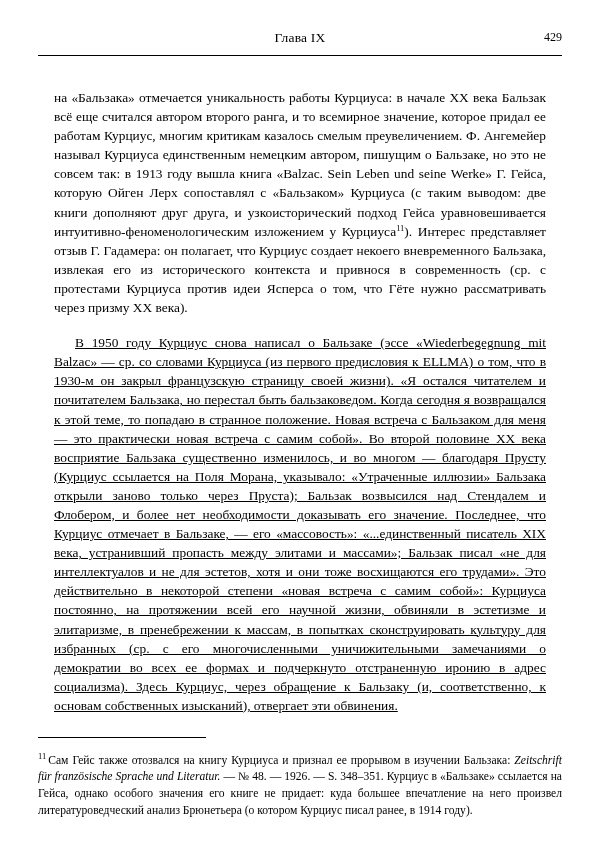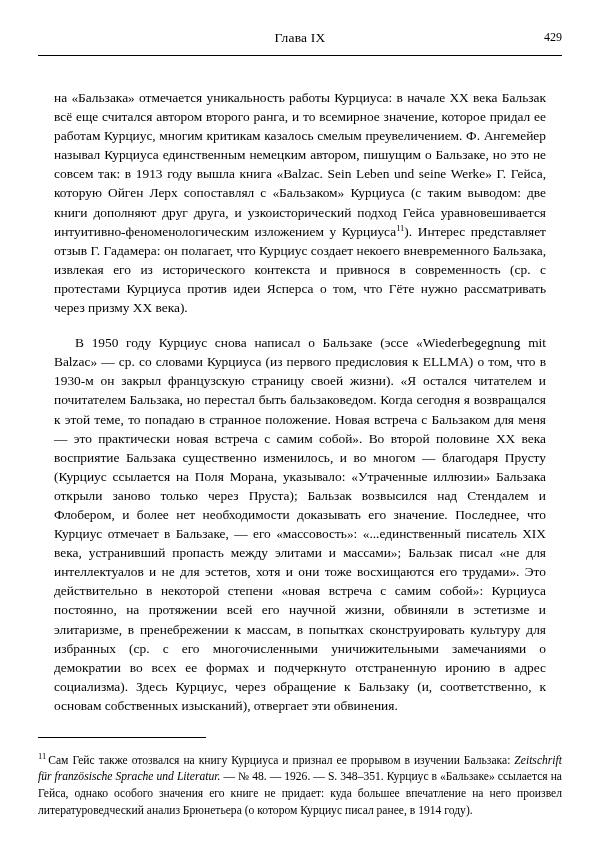--- a/index.html
+++ b/index.html
@@ -58,20 +58,21 @@
     line-height: 19.1px;
     text-align: justify;
     text-justify: inter-word;
     hyphens: manual;
   }
   p.indent {
     text-indent: 21px;
   }
   p.para + p.para {
     margin-top: 0px;
+    text-decoration: underline;
   }
   .note-line {
     margin-top: 15px;
     font-size: 13.4px;
     line-height: 19.1px;
     text-align: justify;
     font-style: italic;
     text-indent: 21px;
   }
   .note-line .roman {

